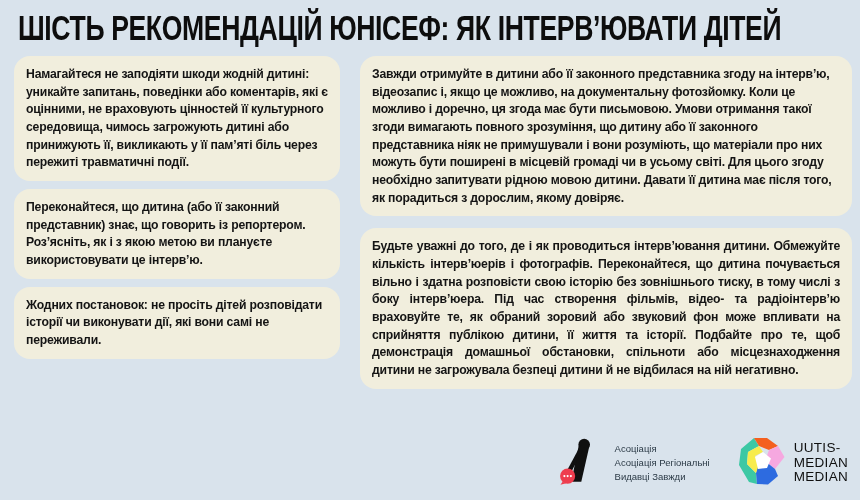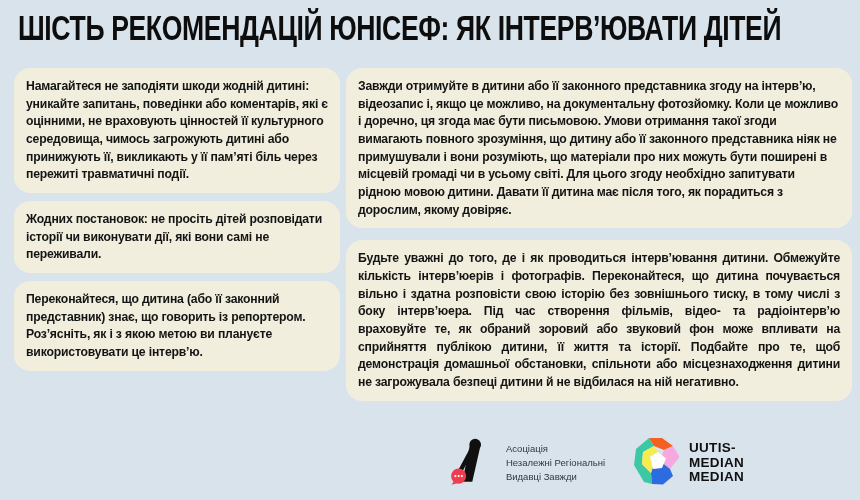--- a/index.html
+++ b/index.html
@@ -28,49 +28,49 @@
   }
   .title{
     display:inline-block;
     font-size:35px;font-weight:800;letter-spacing:-0.5px;
     color:#0d0d0d;
     transform:scaleX(0.76);transform-origin:0 50%;
     line-height:44px;
   }
   .columns{
     position:absolute;top:56px;left:14px;right:8px;bottom:4px;
-    display:flex;gap:6px;margin-top:12px;
+    display:flex;gap:20px;
   }
   .col-left{width:326px;flex:0 0 326px;display:flex;flex-direction:column;gap:8px;}
   .col-right{flex:1;display:flex;flex-direction:column;gap:12px;}
   .card{
     background:var(--card-background,#f1eedd);
     border-radius:16px;
     padding:9px 12px 10px 12px;
   }
   .card p{
     margin:0;
     font-size:13px;font-weight:700;letter-spacing:-0.2px;
     line-height:1.36;
     transform:scaleX(0.94);transform-origin:0 0;width:106.4%;
   }
   .card.justified p{text-align:justify;}
   .footer{
     margin-top:auto;
-    display:flex;align-items:center;justify-content:center;
+    display:flex;align-items:center;justify-content:flex-end;
     gap:26px;padding:0 4px 6px 0;
   }
   .logo{display:flex;align-items:center;}
   .logo-text-small{
     margin-left:10px;
     font-size:9.5px;line-height:1.5;color:#2b3a46;font-weight:400;
   }
   .logo-text-big{
     margin-left:8px;
-    font-size:13.5px;line-height:1.1;font-weight:700;color:#101010;letter-spacing:0.3px;
+    font-size:13.5px;line-height:1.1;font-weight:400;color:#101010;letter-spacing:0.3px;
   }
   .c-black{fill:#101010;}
   .c-white{fill:#ffffff;}
   .c-red{fill:var(--anrvu-red,#ee3d4e);}
   .f-teal{fill:var(--emblem-teal,#3cc8a4);}
   .f-yellow{fill:var(--emblem-yellow,#f7ec4d);}
   .f-orange{fill:var(--emblem-orange,#f4601f);}
   .f-pink{fill:var(--emblem-pink,#f6a8e0);}
   .f-blue{fill:var(--emblem-blue,#2d6be0);}
 </style>
@@ -83,24 +83,24 @@
     <span class="title">ШІСТЬ РЕКОМЕНДАЦІЙ ЮНІСЕФ: ЯК ІНТЕРВ’ЮВАТИ ДІТЕЙ</span>
   </div>
 
   <div class="columns">
 
     <div class="col-left">
       <div class="card">
         <p>Намагайтеся не заподіяти шкоди жодній дитині: уникайте запитань, поведінки або коментарів, які є оцінними, не враховують цінностей її культурного середовища, чимось загрожують дитині або принижують її, викликають у її пам’яті біль через пережиті травматичні події.</p>
       </div>
       <div class="card">
-        <p>Жодних постановок: не просіть дітей розповідати історії чи виконувати дії, які вони самі не переживали.</p>
+        <p>Переконайтеся, що дитина (або її законний представник) знає, що говорить із репортером. Роз’ясніть, як і з якою метою ви плануєте використовувати це інтерв’ю.</p>
       </div>
       <div class="card">
-        <p>Переконайтеся, що дитина (або її законний представник) знає, що говорить із репортером. Роз’ясніть, як і з якою метою ви плануєте використовувати це інтерв’ю.</p>
+        <p>Жодних постановок: не просіть дітей розповідати історії чи виконувати дії, які вони самі не переживали.</p>
       </div>
     </div>
 
     <div class="col-right">
       <div class="card">
         <p>Завжди отримуйте в дитини або її законного представника згоду на інтерв’ю, відеозапис і, якщо це можливо, на документальну фотозйомку. Коли це можливо і доречно, ця згода має бути письмовою. Умови отримання такої згоди вимагають повного зрозуміння, що дитину або її законного представника ніяк не примушували і вони розуміють, що матеріали про них можуть бути поширені в місцевій громаді чи в усьому світі. Для цього згоду необхідно запитувати рідною мовою дитини. Давати її дитина має після того, як порадиться з дорослим, якому довіряє.</p>
       </div>
       <div class="card justified">
         <p>Будьте уважні до того, де і як проводиться інтерв’ювання дитини. Обмежуйте кількість інтерв’юерів і фотографів. Переконайтеся, що дитина почувається вільно і здатна розповісти свою історію без зовнішнього тиску, в тому числі з боку інтерв’юера. Під час створення фільмів, відео- та радіоінтерв’ю враховуйте те, як обраний зоровий або звуковий фон може впливати на сприйняття публікою дитини, її життя та історії. Подбайте про те, щоб демонстрація домашньої обстановки, спільноти або місцезнаходження дитини не загрожувала безпеці дитини й не відбилася на ній негативно.</p>
       </div>
@@ -115,21 +115,21 @@
               <path class="c-black" d="M30 11 L35 14 L13 56 L8 52 Z"></path>
               <circle class="c-red" cx="12" cy="54" r="10.5"></circle>
               <path class="c-red" d="M5 62 L2 66 L10 64 Z"></path>
               <circle class="c-white" cx="7.5" cy="54" r="1.5"></circle>
               <circle class="c-white" cx="12" cy="54" r="1.5"></circle>
               <circle class="c-white" cx="16.5" cy="54" r="1.5"></circle>
             </svg>
           </span>
           <div class="logo-text-small">
             <div>Асоціація</div>
-            <div>Незалежні Регіональні</div>
+            <div>Асоціація Регіональні</div>
             <div>Видавці Завжди</div>
           </div>
         </div>
 
         <div class="logo">
           <span>
             <svg viewBox="0 0 100 100" width="50" height="50" aria-hidden="true">
               <polygon class="f-teal" points="36,4 10,26 6,58 26,92 42,96 40,74 22,56 24,32 46,20"></polygon>
               <polygon class="f-orange" points="36,4 46,20 66,28 84,20 62,4"></polygon>
               <polygon class="f-pink" points="84,20 66,28 58,50 78,66 97,42"></polygon>

